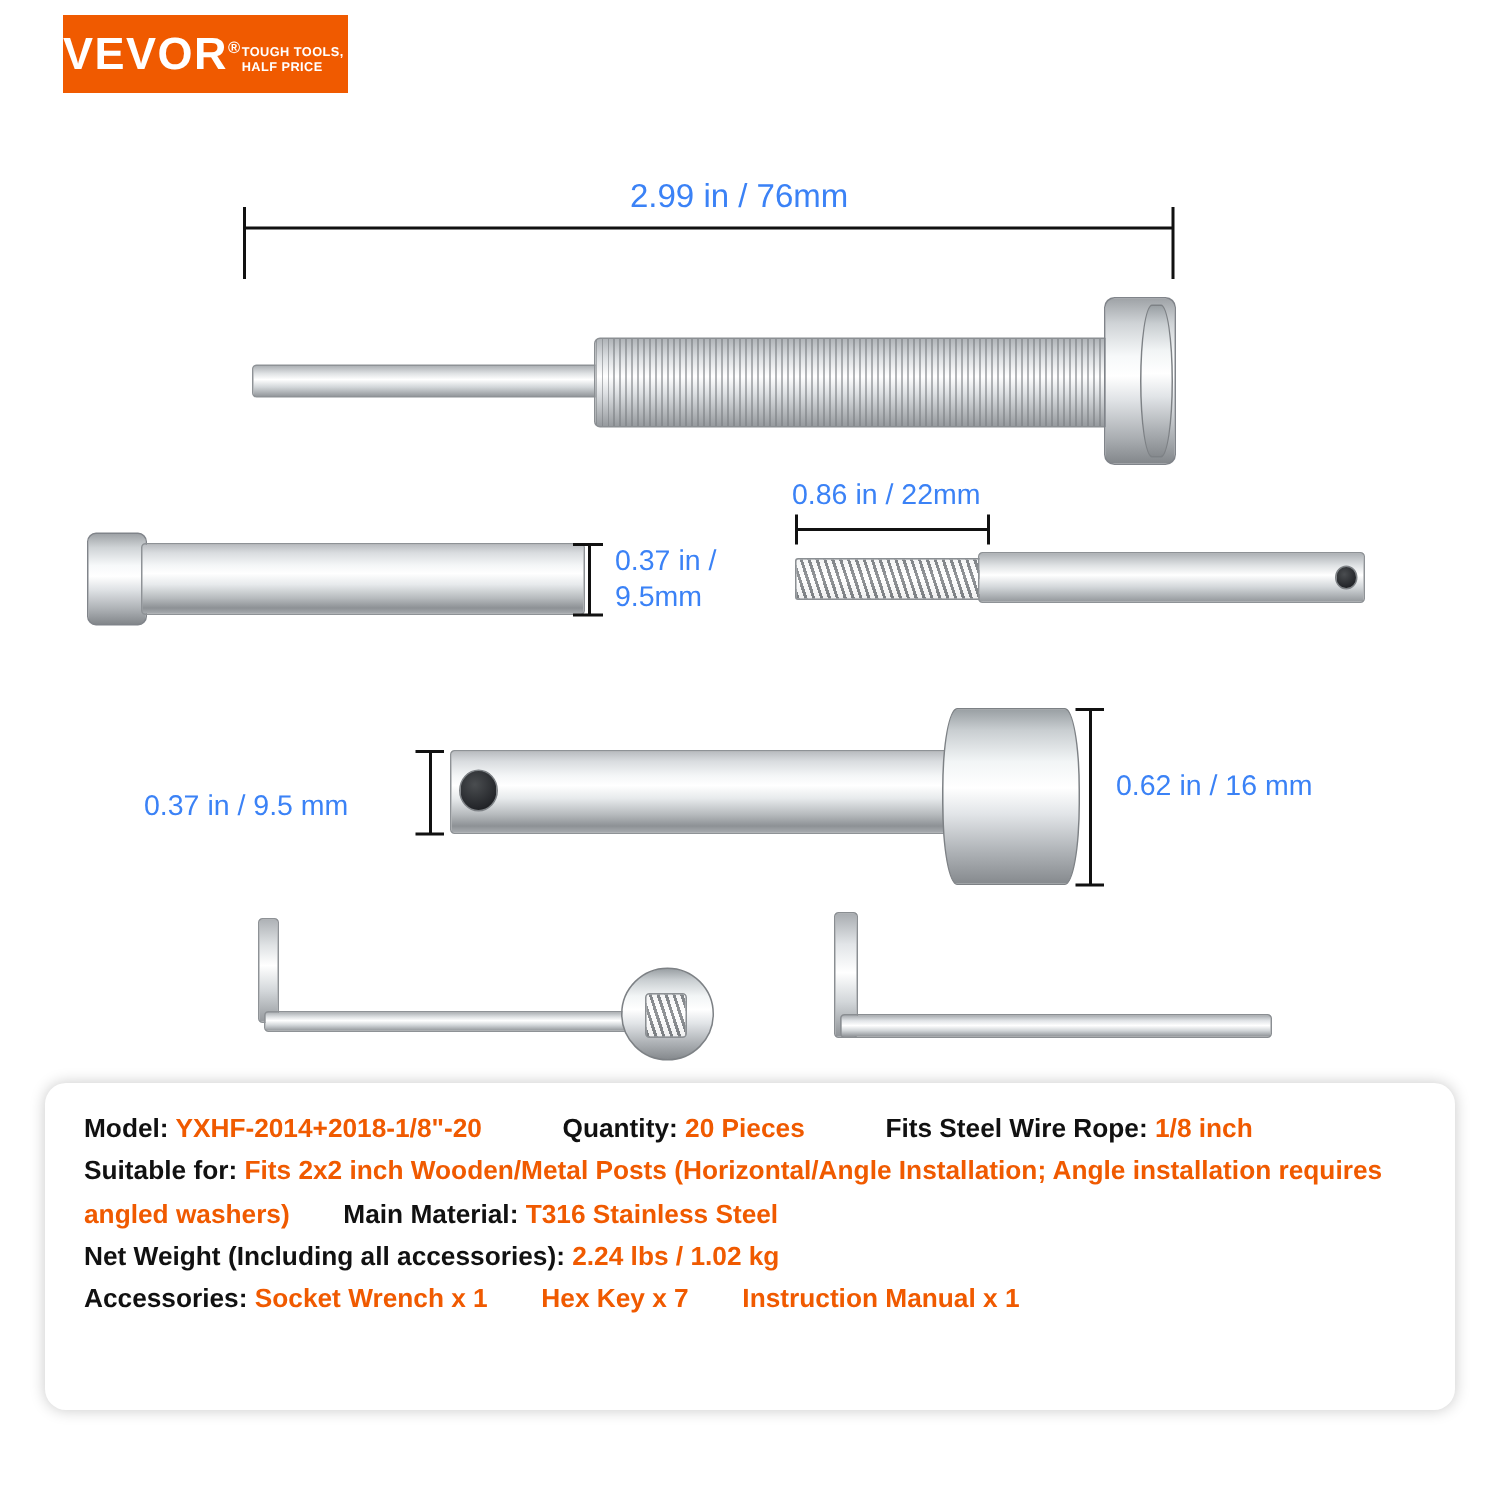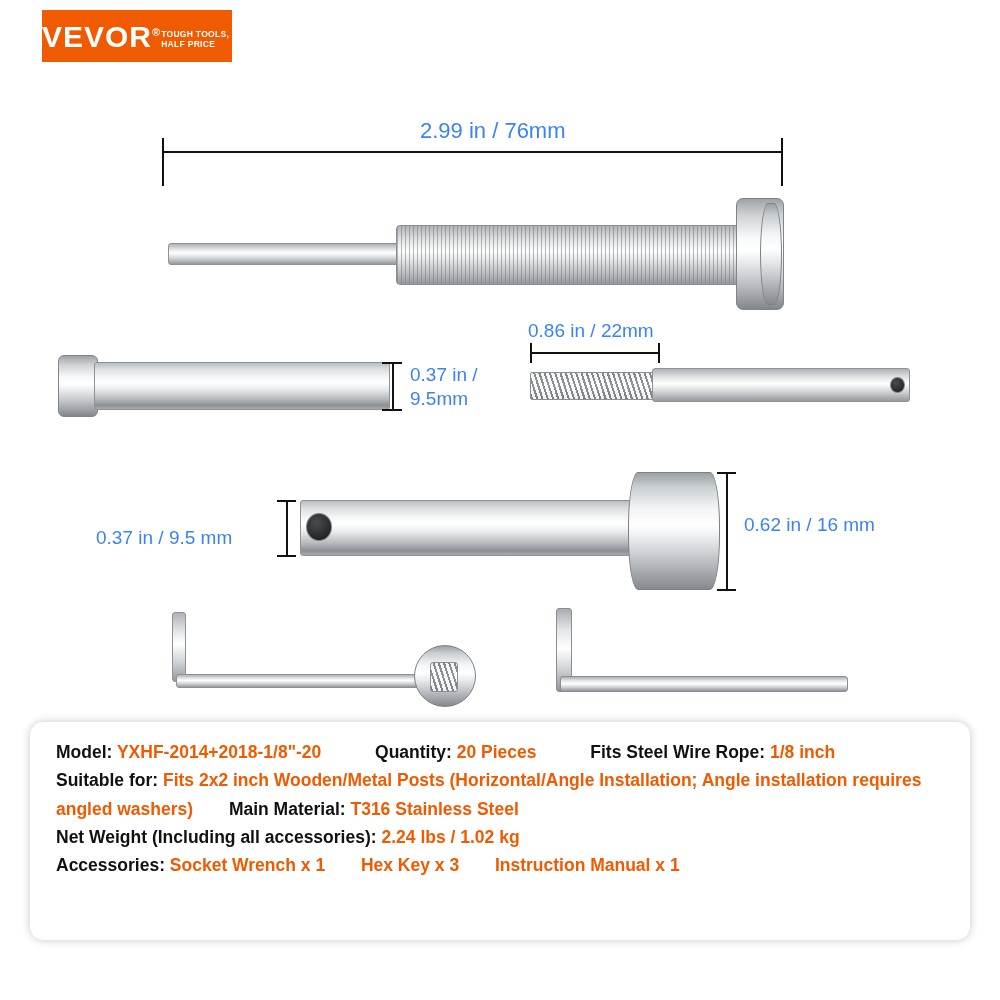--- a/index.html
+++ b/index.html
@@ -250,20 +250,20 @@
     <div class="spec-line">
       <span>Net Weight (Including all accessories):</span>
       <span class="val">2.24 lbs / 1.02 kg</span>
     </div>
 
 
     <div class="spec-line">
       <span>Accessories:</span>
       <span class="val">Socket Wrench x 1</span>
       <span class="gap-s"></span>
-      <span class="val">Hex Key x 3</span>
+      <span class="val">Hex Key x 7</span>
       <span class="gap-s"></span>
       <span class="val">Instruction Manual x 1</span>
     </div>
 
   </div>
 
 </div>
 
 </body></html>

